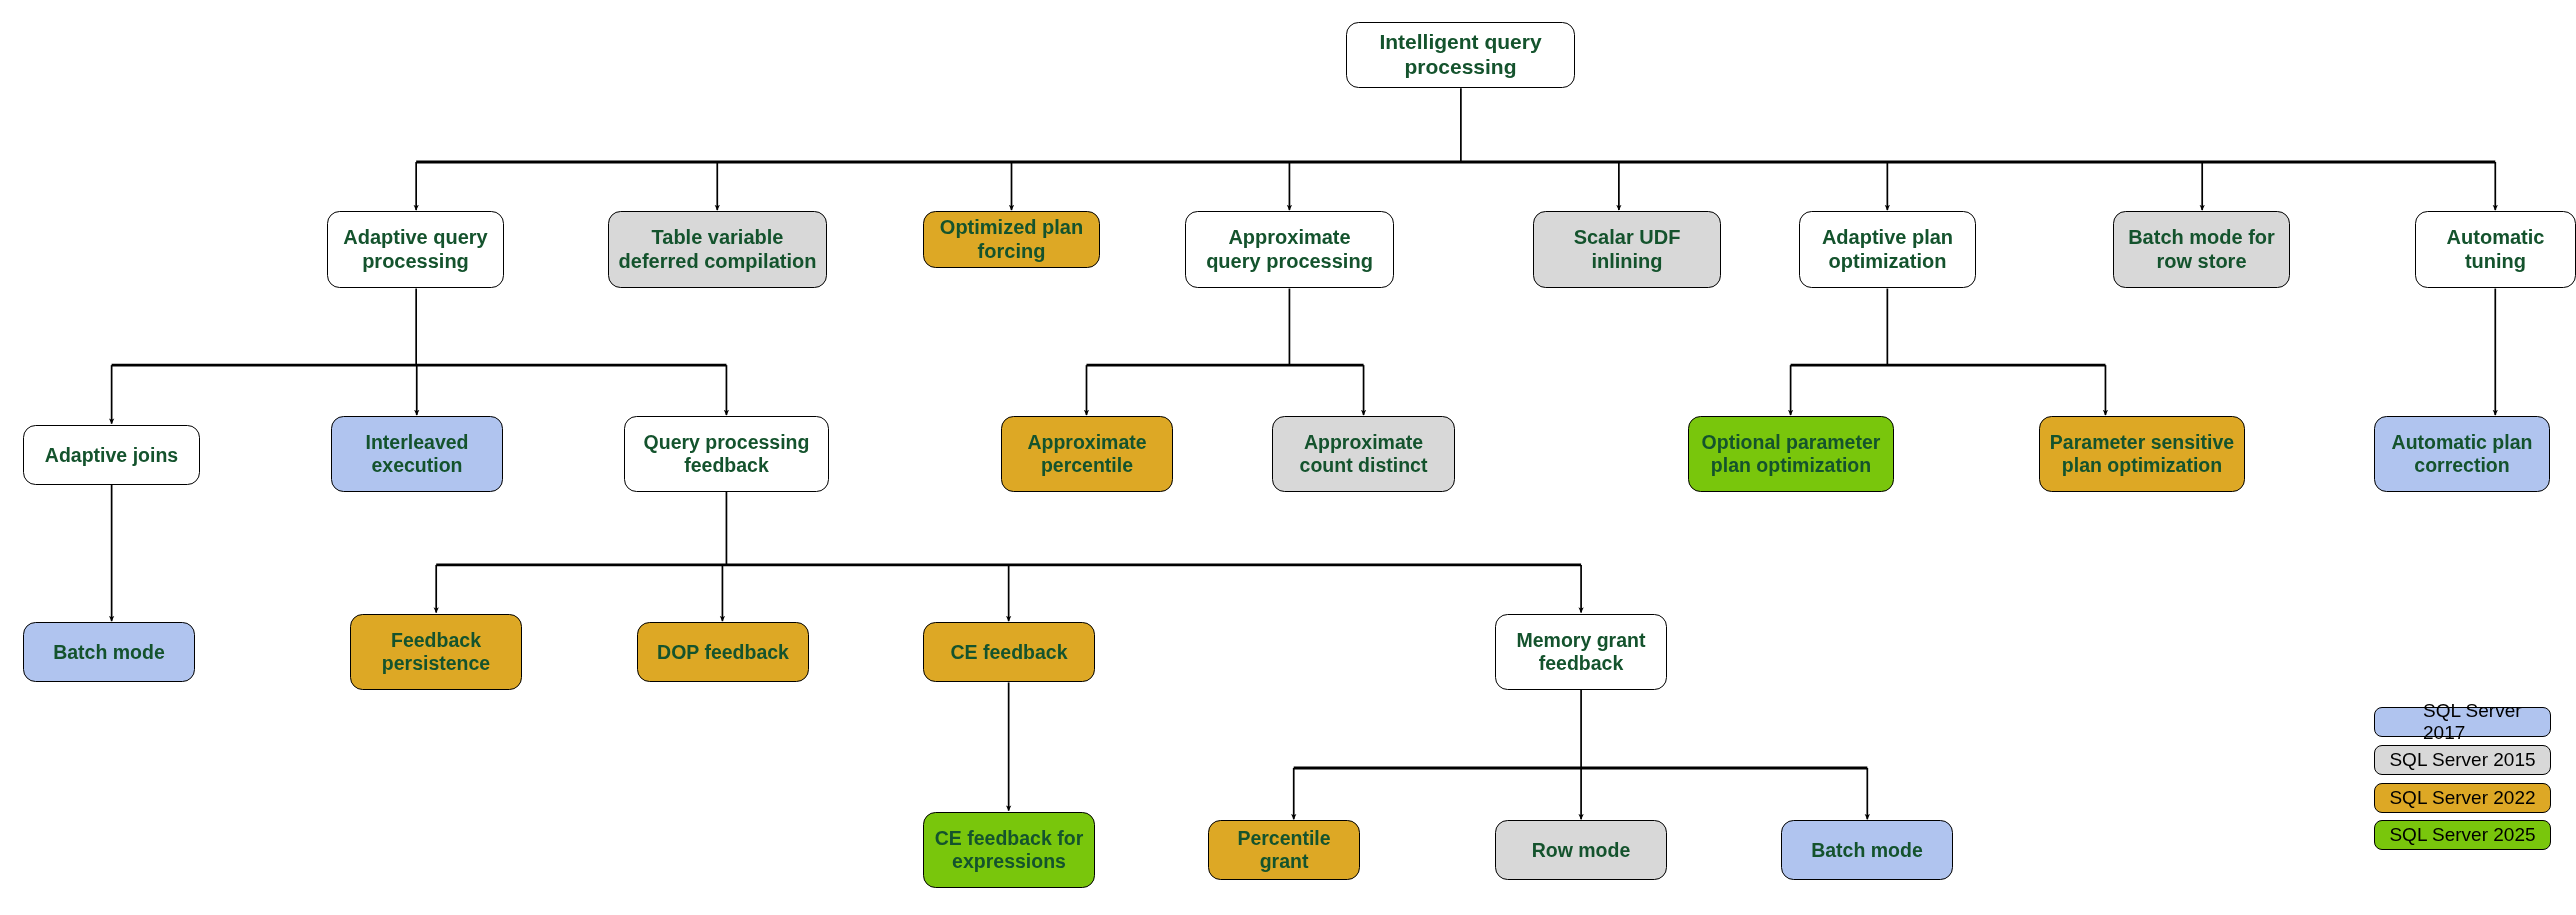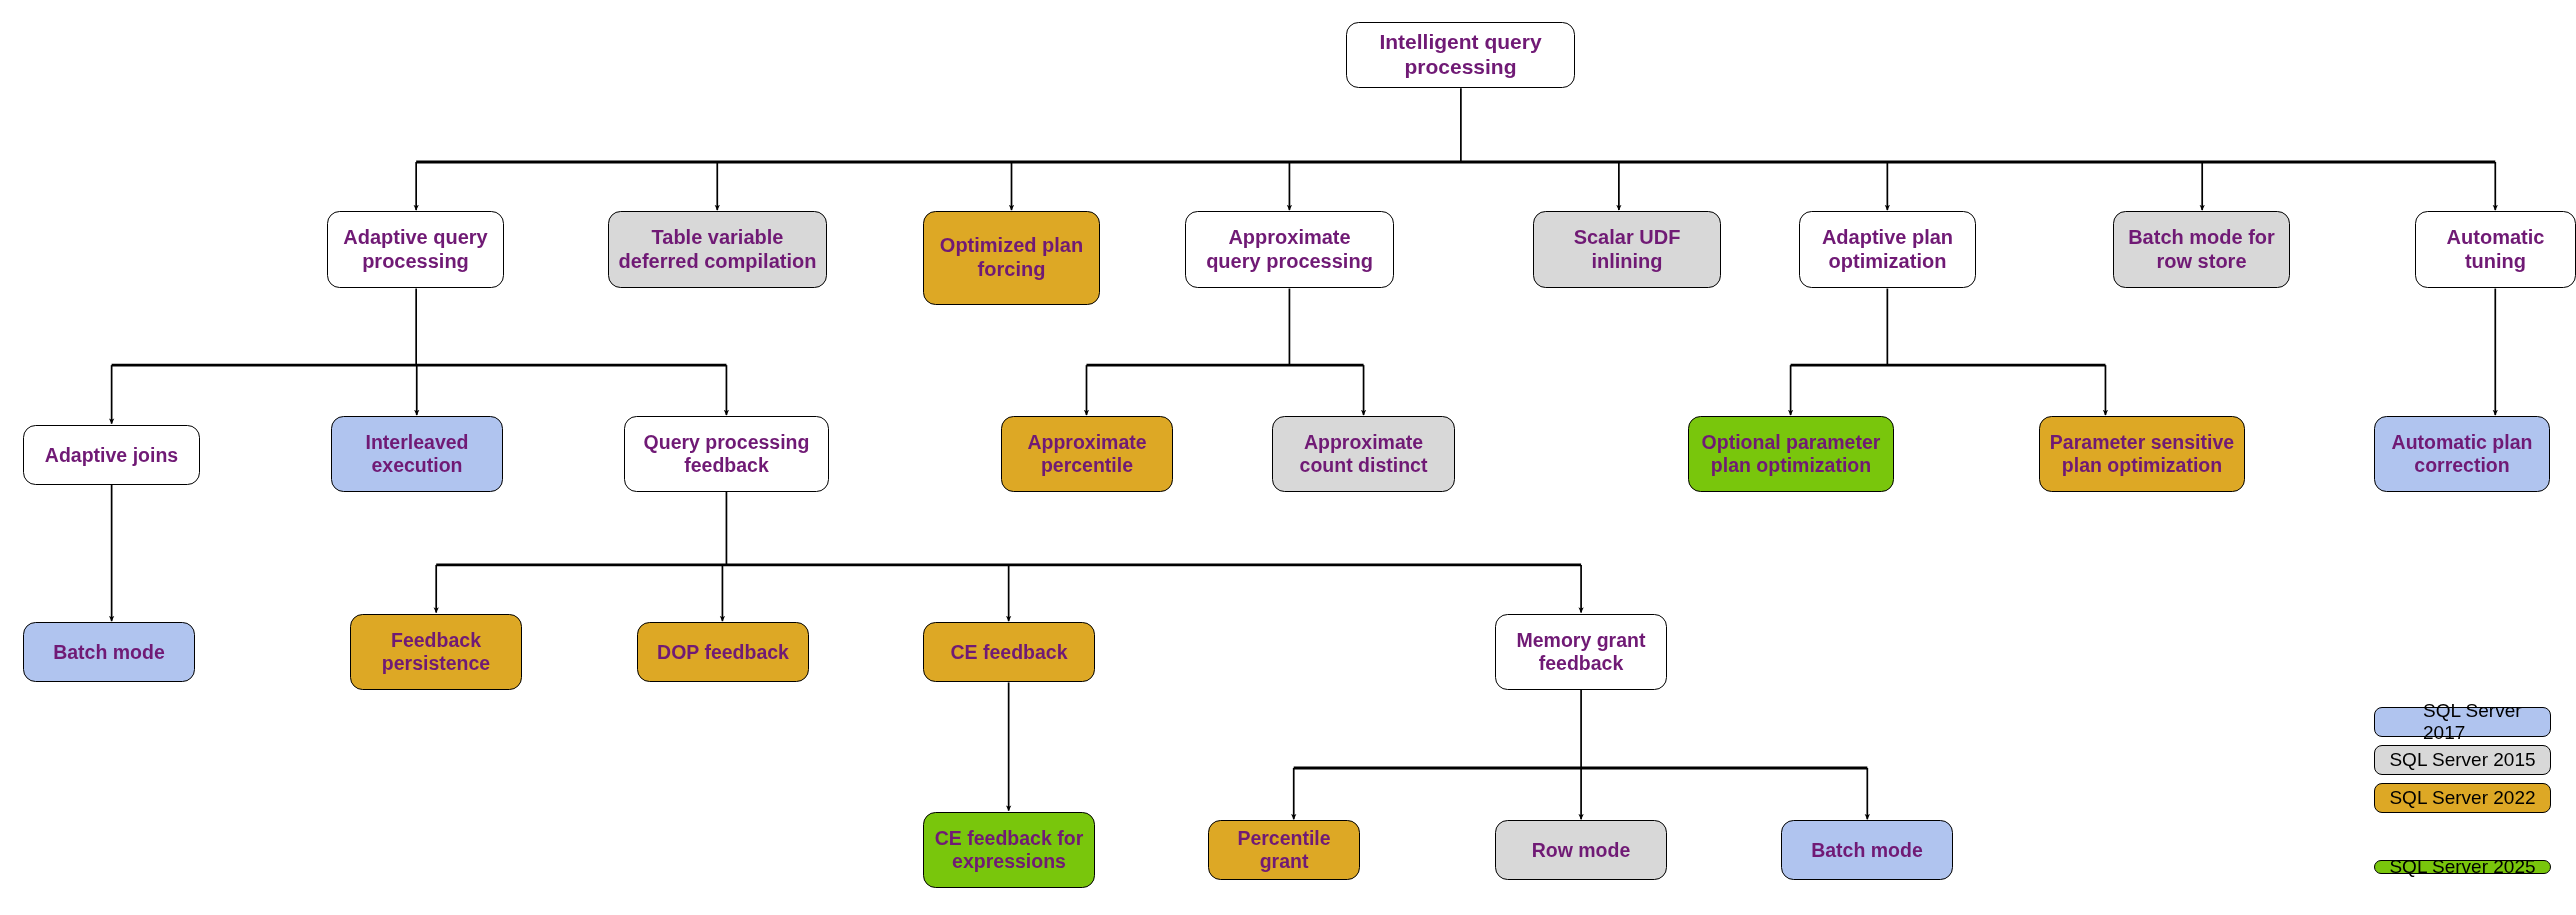--- a/index.html
+++ b/index.html
@@ -15,21 +15,21 @@
   .node{
     position:absolute;
     box-sizing:border-box;
     border:1.7px solid #000000;
     border-radius:12.6px;
     display:flex;
     align-items:center;
     justify-content:center;
     text-align:center;
     line-height:1.18;
-    color:#701a75;
+    color:#14532d;
     background:#ffffff;
     padding:2.3px 4.6px;
   }
   .node .lbl{display:block;white-space:pre-line;}
 
   .fill-white{background:#ffffff;}
   .fill-gray{background:#d8d8d8;}
   .fill-orange{background:#dda825;}
   .fill-blue{background:#b0c4ef;}
   .fill-green{background:#79c60c;}
@@ -105,21 +105,21 @@
 processing</span>
       </div>
       <div class="node fill-white lvl1" style="left: 327px; top: 211px; width: 177px; height: 77px;">
         <span class="lbl">Adaptive query
 processing</span>
       </div>
       <div class="node fill-gray lvl1" style="left: 608px; top: 211px; width: 219px; height: 77px;">
         <span class="lbl">Table variable
 deferred compilation</span>
       </div>
-      <div class="node fill-orange lvl1" style="left: 923px; top: 211px; width: 177px; height: 94px;">
+      <div class="node fill-orange lvl1" style="left: 923px; top: 211px; width: 177px; height: 57px;">
         <span class="lbl">Optimized plan
 forcing</span>
       </div>
       <div class="node fill-white lvl1" style="left: 1185px; top: 211px; width: 209px; height: 77px;">
         <span class="lbl">Approximate
 query processing</span>
       </div>
       <div class="node fill-gray lvl1" style="left: 1533px; top: 211px; width: 188px; height: 77px;">
         <span class="lbl">Scalar UDF
 inlining</span>
@@ -201,18 +201,18 @@
   <div id="legend-layer">
       <div class="legend-box fill-blue" style="left: 2374px; top: 707px; width: 177px; height: 30px; padding-left: 48px;">
         <span>SQL Server 2017</span>
       </div>
       <div class="legend-box fill-gray" style="left: 2374px; top: 745px; width: 177px; height: 30px;">
         <span>SQL Server 2015</span>
       </div>
       <div class="legend-box fill-orange" style="left: 2374px; top: 783px; width: 177px; height: 30px;">
         <span>SQL Server 2022</span>
       </div>
-      <div class="legend-box fill-green" style="left: 2374px; top: 820px; width: 177px; height: 14px; margin-top: 40px;">
+      <div class="legend-box fill-green" style="left: 2374px; top: 820px; width: 177px; height: 30px;">
         <span>SQL Server 2025</span>
       </div>
     </div>
 </div>
 
 
 </body></html>

